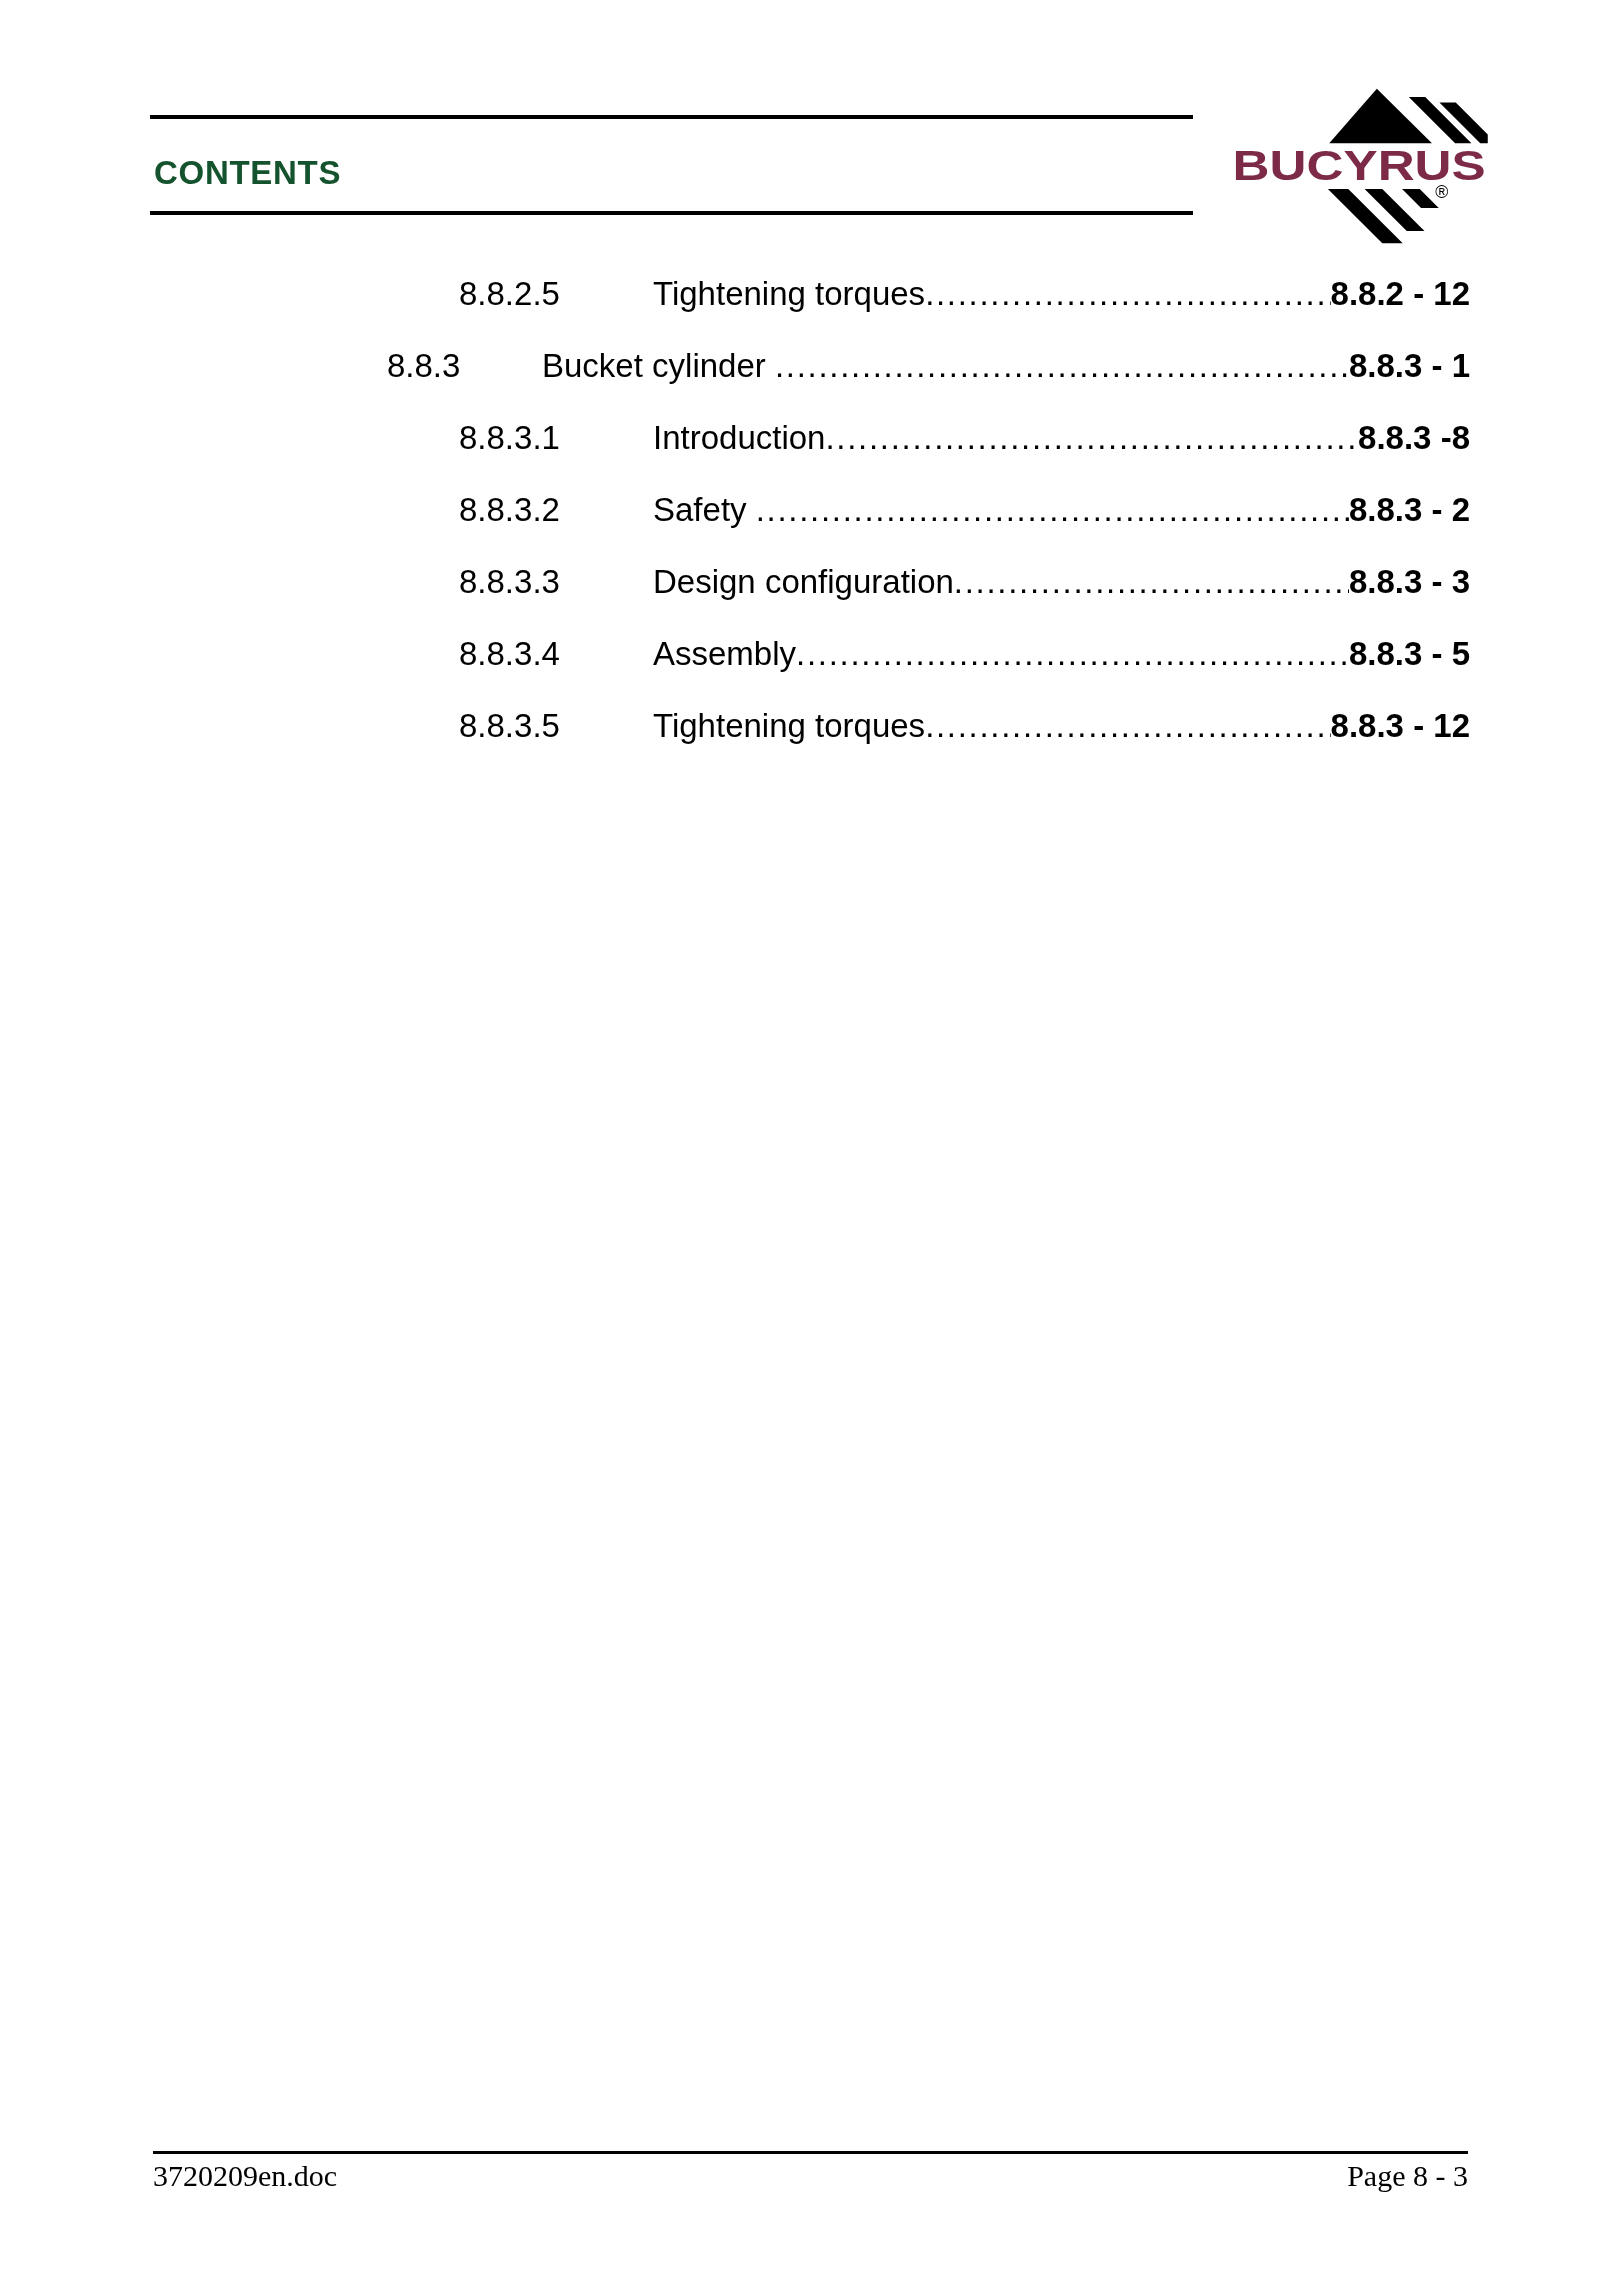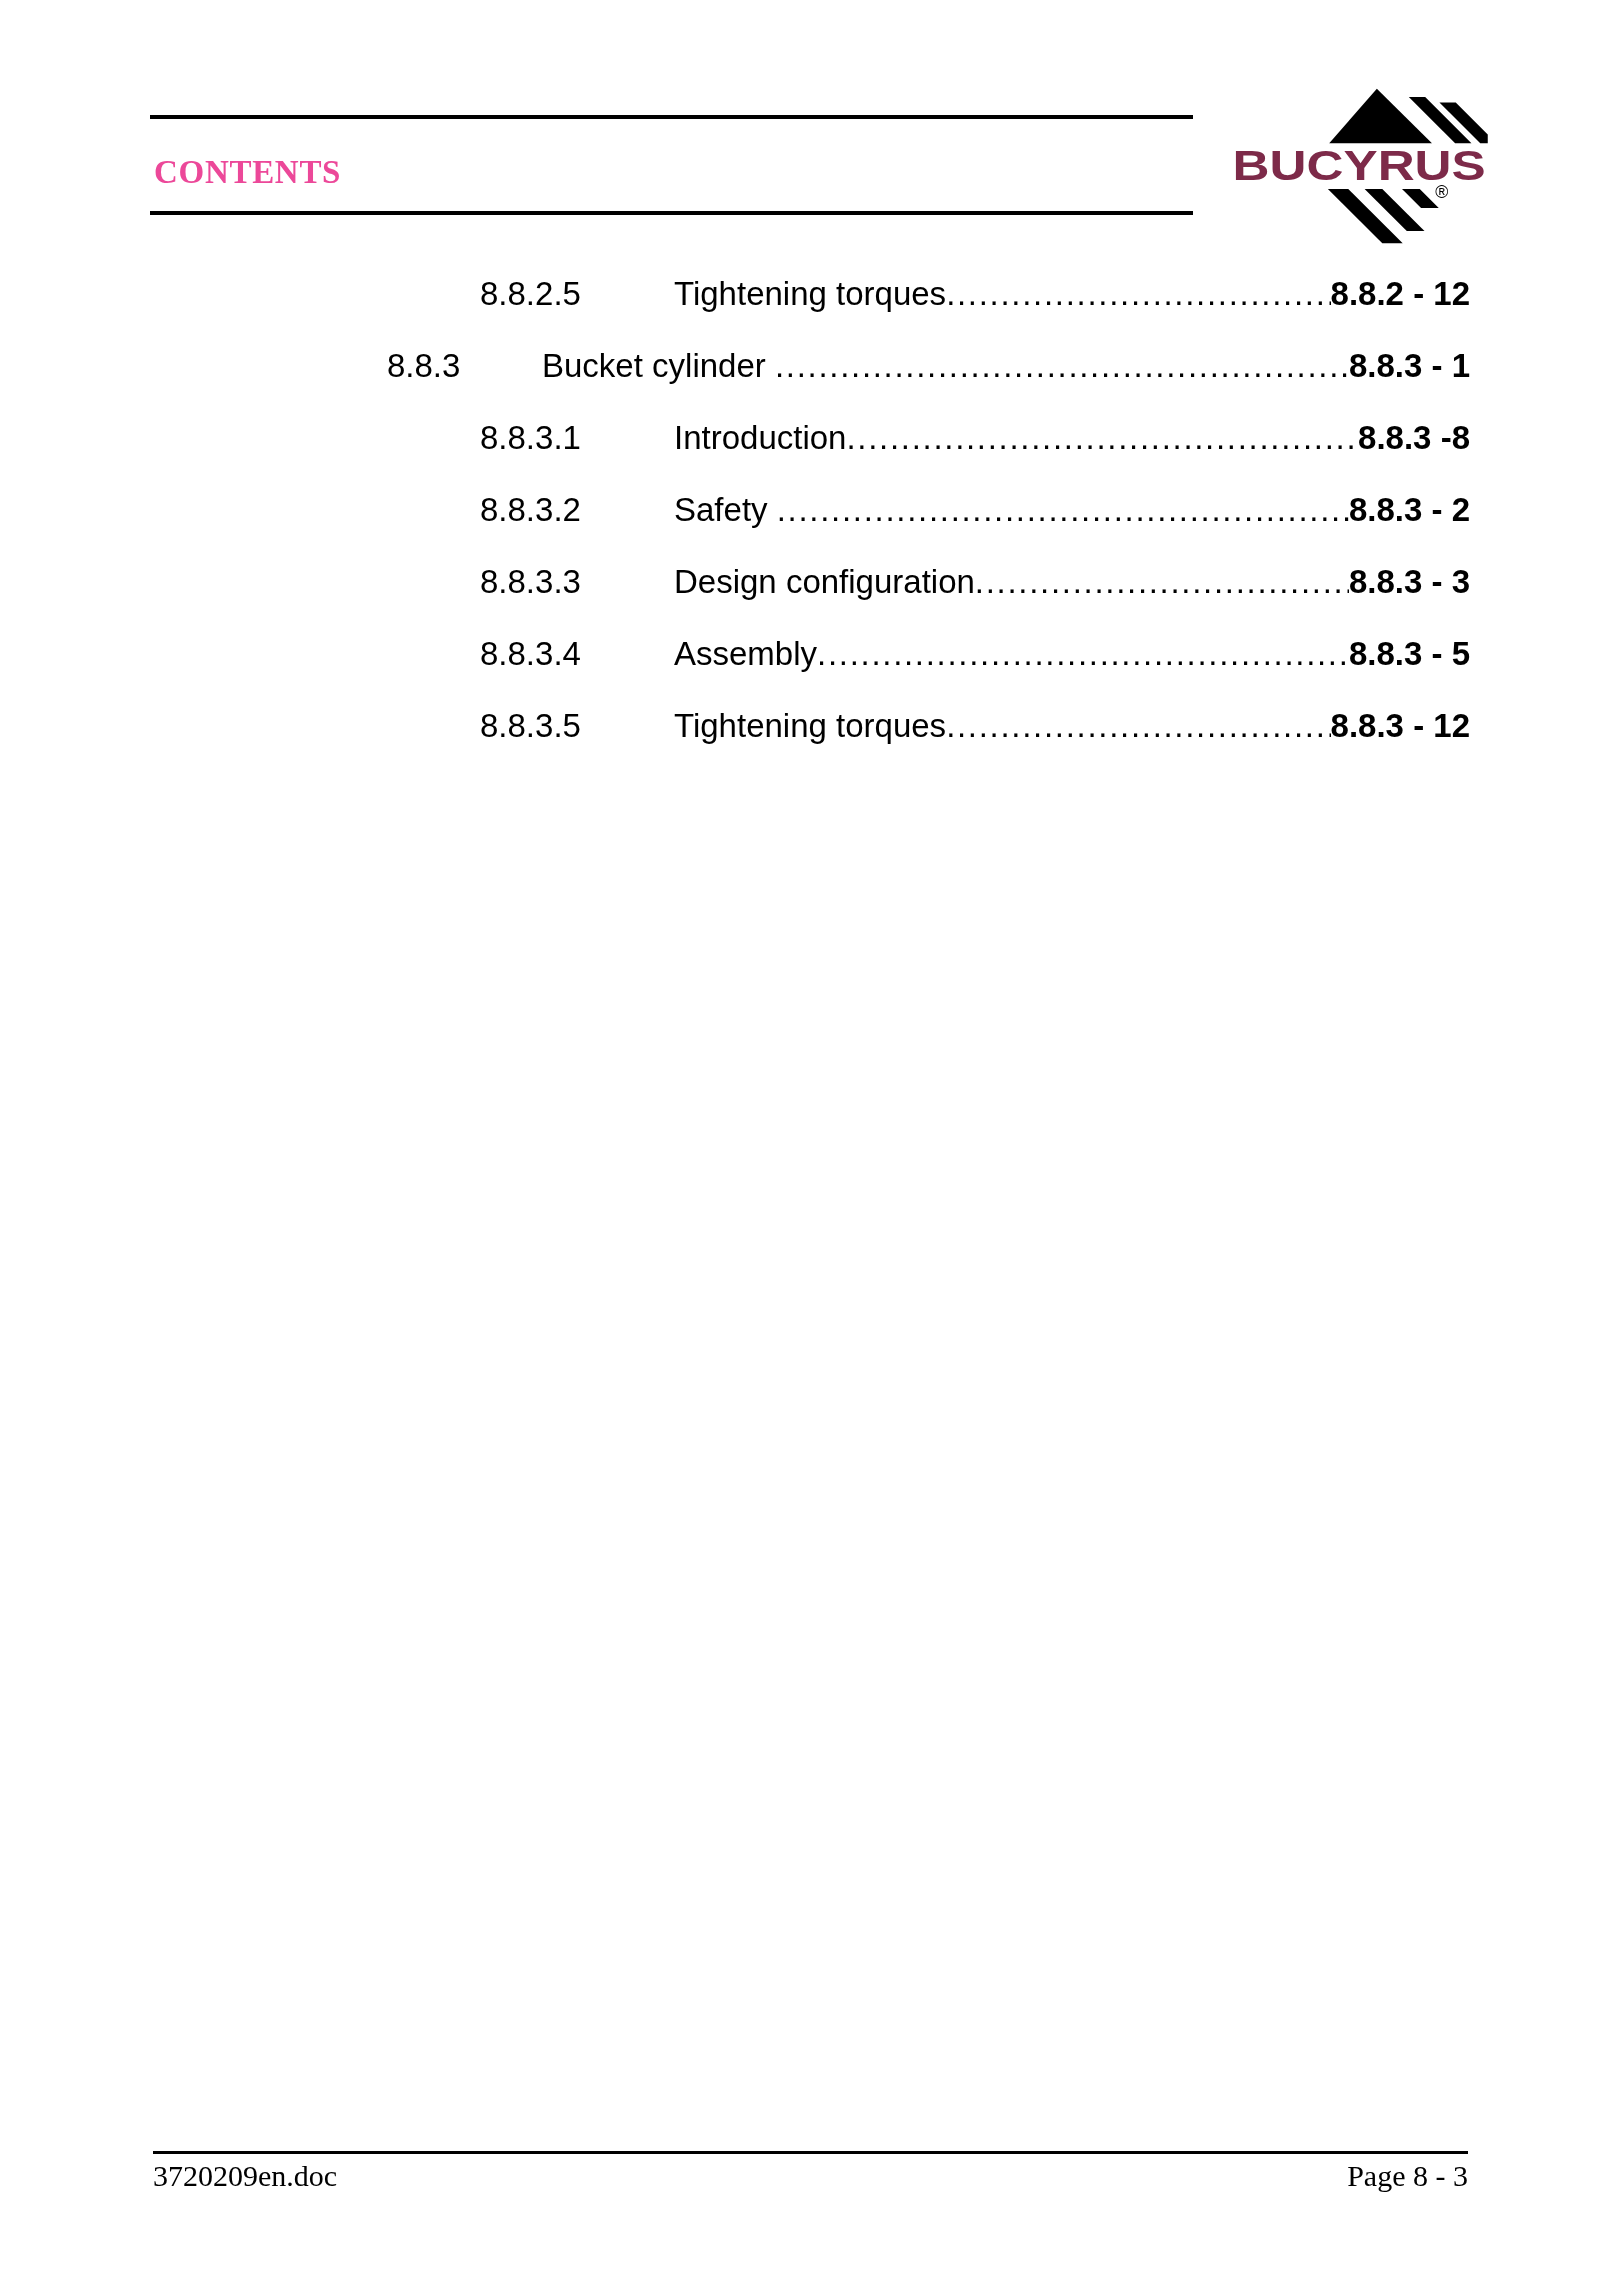--- a/index.html
+++ b/index.html
@@ -19,23 +19,22 @@
   .rule-mid    { left: 150px; top: 211px;  width: 1043px; height: 4.1px; }
   .rule-footer { left: 153px; top: 2151px; width: 1315px; height: 3.4px; }
 
   .page-title {
     position: absolute;
     left: 154px;
     top: 155px;
     font-size: 33px;
     line-height: 35px;
     letter-spacing: 0.7px;
-    color: #ec4899;
+    color: #14532d;
     white-space: nowrap;
-    font-family: Liberation Serif, serif;
   }
 
   .logo {
     position: absolute;
     left: 1231px;
     top: 63px;
     width: 257px;
     height: 181px;
     text-align: right;
   }
@@ -51,21 +50,21 @@
   .toc-row {
     display: flex;
     align-items: baseline;
     height: 41px;
     line-height: 41px;
     margin-bottom: 31px;   
     white-space: pre;
   }
   .toc-row .num   { flex: none; }
   .toc-row.lvl1 .num { width: 155px; }
-  .toc-row.lvl2 .num { margin-left: 93px; width: 194px; }
+  .toc-row.lvl2 .num { margin-left: 72px; width: 194px; }
   .toc-row .title { flex: none; }
   .toc-row .leader {
     flex: 1 1 auto;
     overflow: hidden;
     white-space: nowrap;
     letter-spacing: 1.7px;
   }
   .toc-row .leader::after {
     content: "..................................................................................................";
   }

